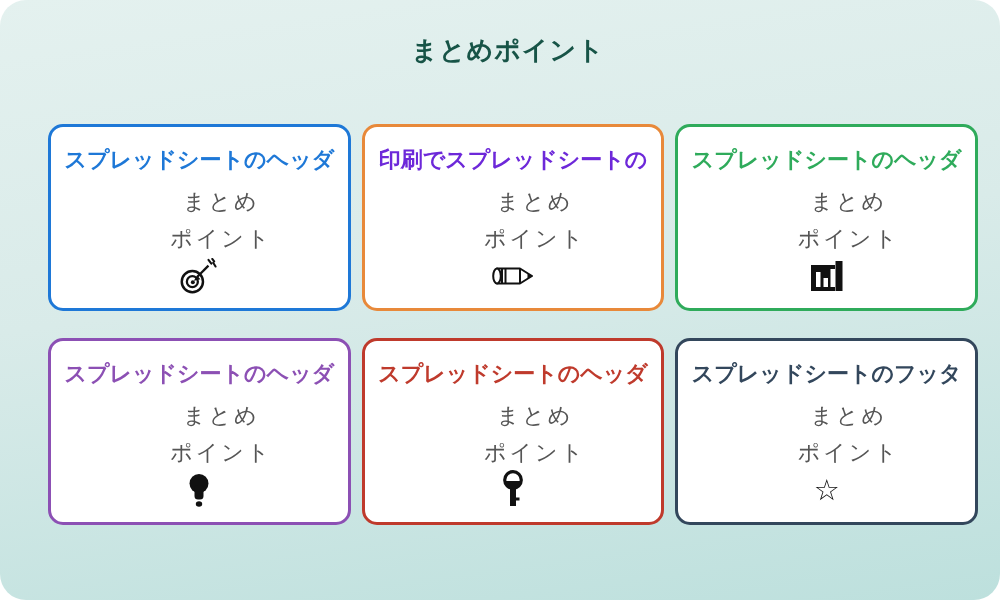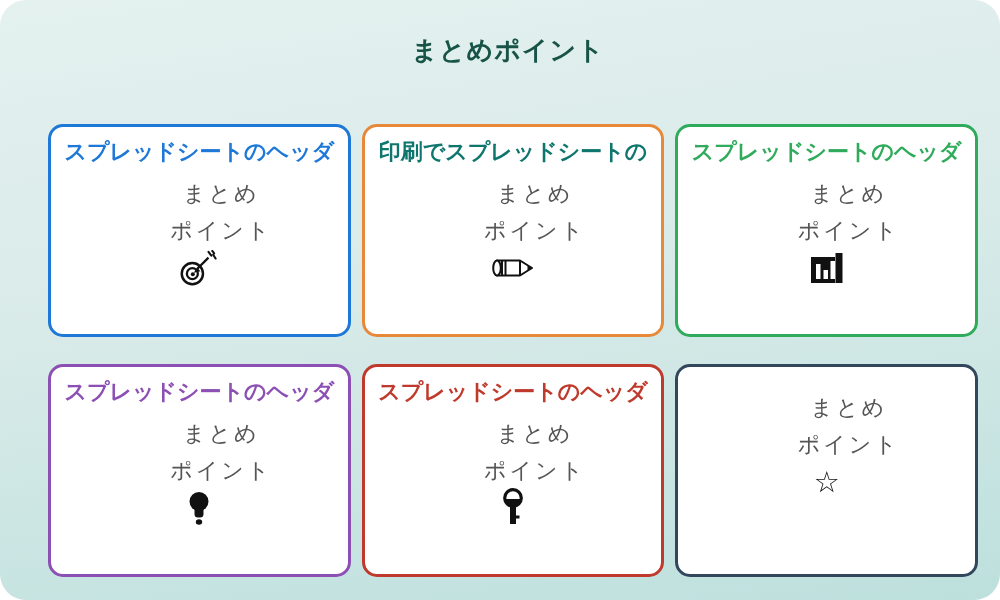--- a/index.html
+++ b/index.html
@@ -26,29 +26,29 @@
     position: absolute;
     left: 48px;
     top: 124px;
     width: 930px;
     display: grid;
     grid-template-columns: repeat(3, 1fr);
     column-gap: 11px;
     row-gap: 27px;
   }
   .card {
-    height: 213px;
+    height: 187px;
     background: #ffffff;
     border: 3.5px solid #333333;
     border-radius: 15px;
     box-sizing: border-box;
     display: flex;
     flex-direction: column;
     align-items: center;
-    padding-top: 12px;
+    padding-top: 20px;
   }
   .card-header {
     font-size: 22px;
     font-weight: bold;
     white-space: nowrap;
     line-height: 1.2;
   }
   .card-body {
     margin-top: 10px;
     text-align: center;
@@ -98,21 +98,21 @@
           <circle cx="14" cy="25" r="11.2" fill="#fff" stroke="#111" stroke-width="2.6"></circle>
           <circle cx="14" cy="25" r="5.8" fill="#fff" stroke="#111" stroke-width="2.4"></circle>
           <circle cx="14.5" cy="25.5" r="2.1" fill="#111"></circle>
           <line x1="31" y1="8" x2="19" y2="20" stroke="#111" stroke-width="2.4"></line>
           <polygon points="15.5,24 22.5,22.5 19,18.5" fill="#111"></polygon>
         </svg>
       </div>
     </div>
 
     <div class="card" style="border-color: rgb(232, 137, 58);">
-      <div class="card-header" style="color: #0f766e;">印刷でスプレッドシートの</div>
+      <div class="card-header" style="color: #6d28d9;">印刷でスプレッドシートの</div>
       <div class="card-body">
         <span class="body-line">まとめ</span>
         <span class="body-line">ポイント</span>
       </div>
       <div class="icon-wrap">
         <svg width="46" height="26" viewBox="0 0 46 26">
           <path d="M7 5.5 H30 L42 13 L30 20.5 H7 Z" fill="#fff" stroke="#111" stroke-width="2" stroke-linejoin="round"></path>
           <ellipse cx="7" cy="13" rx="3.8" ry="7.5" fill="#fff" stroke="#111" stroke-width="2"></ellipse>
           <line x1="12" y1="5.5" x2="12" y2="20.5" stroke="#111" stroke-width="2"></line>
           <line x1="15.5" y1="5.5" x2="15.5" y2="20.5" stroke="#111" stroke-width="2"></line>
@@ -165,20 +165,21 @@
           <circle cx="13" cy="10" r="8.3" fill="#fff" stroke="#111" stroke-width="3.2"></circle>
           <path d="M4.7 11 A8.3 8.3 0 0 0 21.3 11 Z" fill="#111"></path>
           <rect x="10" y="16" width="6" height="20" fill="#111"></rect>
           <rect x="16" y="27.5" width="3.5" height="3" fill="#111"></rect>
           <rect x="10" y="34" width="4.5" height="2" fill="#111"></rect>
         </svg>
       </div>
     </div>
 
     <div class="card" style="border-color: rgb(51, 71, 92);">
+      <div class="card-header" style="color: rgb(51, 71, 92);">スプレッドシートのフッタ</div>
       <div class="card-body">
         <span class="body-line">まとめ</span>
         <span class="body-line">ポイント</span>
       </div>
       <div class="icon-wrap">
         <span class="glyph">☆</span>
       </div>
     </div>
 
   </div>

